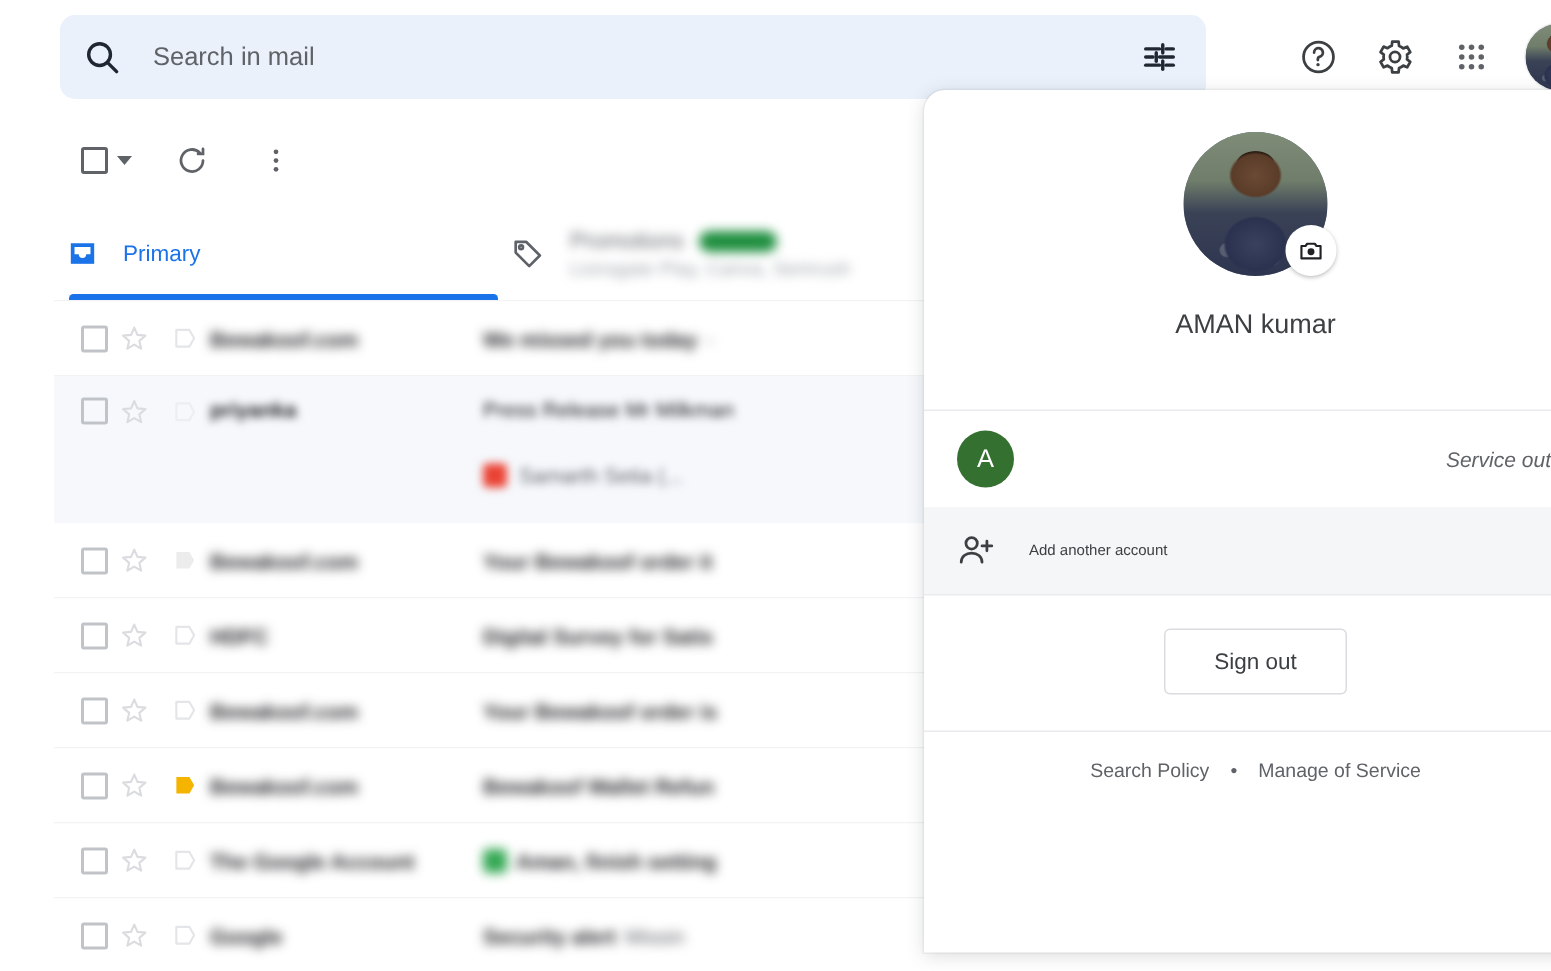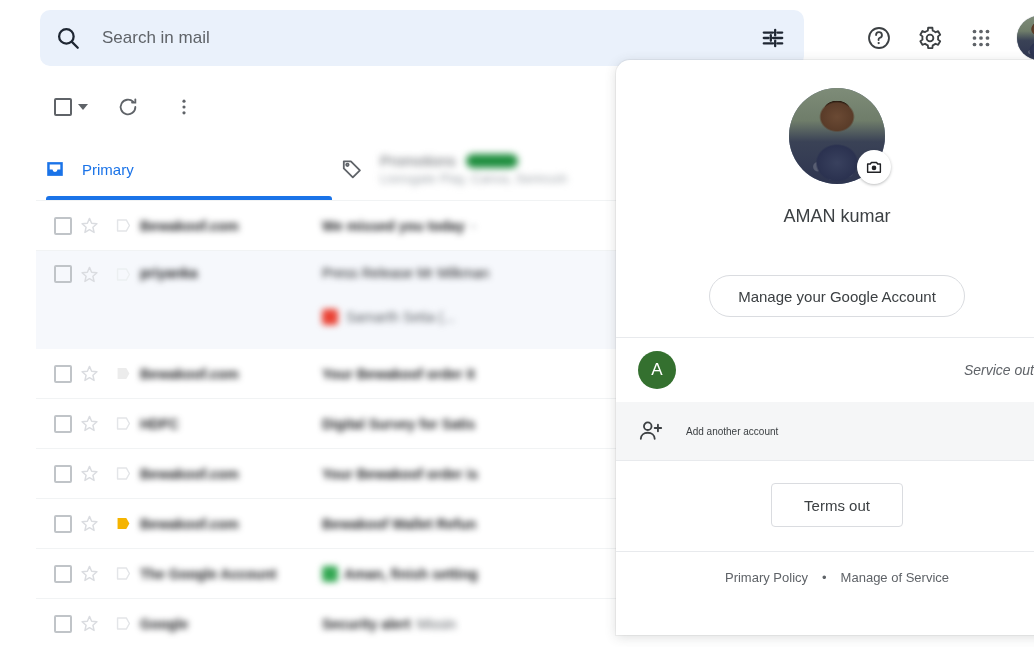--- a/index.html
+++ b/index.html
@@ -505,21 +505,20 @@
         </div>
         <div class="cam-badge">
           <svg width="18" height="18" viewBox="0 0 24 24" fill="none" stroke="#202124" stroke-width="1.9">
             <path d="M3.5 8h3.6l1.5-2h6.8l1.5 2h3.6v11h-17z" stroke-linejoin="round"></path>
             <circle cx="12" cy="13.2" r="3.1" fill="#202124" stroke="none"></circle>
           </svg>
         </div>
       </div>
       <div class="acct-name">AMAN kumar</div>
       <div class="acct-email blurred">&nbsp;</div>
-      <button class="manage-btn">Manage your Google Account</button>
     </div>
 
     <div class="divider"></div>
 
     <div class="other-acct">
       <div class="green-av">A</div>
       <div class="oa-text">
         <div class="oa-name blurred">&nbsp;</div>
         <div class="oa-mail blurred">&nbsp;</div>
       </div>
@@ -532,25 +531,25 @@
         <path d="M2.6 19.2c0-3.5 2.9-5.6 6.4-5.6s6.4 2.1 6.4 5.6" stroke-linecap="round"></path>
         <line x1="18.4" y1="6.2" x2="18.4" y2="12.2" stroke-linecap="round"></line>
         <line x1="15.4" y1="9.2" x2="21.4" y2="9.2" stroke-linecap="round"></line>
       </svg>
       <span class="add-label">Add another account</span>
     </div>
 
     <div class="divider"></div>
 
     <div class="signout-wrap">
-      <button class="signout-btn">Terms out</button>
+      <button class="signout-btn">Sign out</button>
     </div>
 
     <div class="divider"></div>
 
     <div class="panel-footer">
-      <span class="footer-link">Primary Policy</span>
+      <span class="footer-link">Search Policy</span>
       <span class="footer-dot">•</span>
       <span class="footer-link">Manage of Service</span>
     </div>
 
   </div>
 </div>
 
 </body></html>

